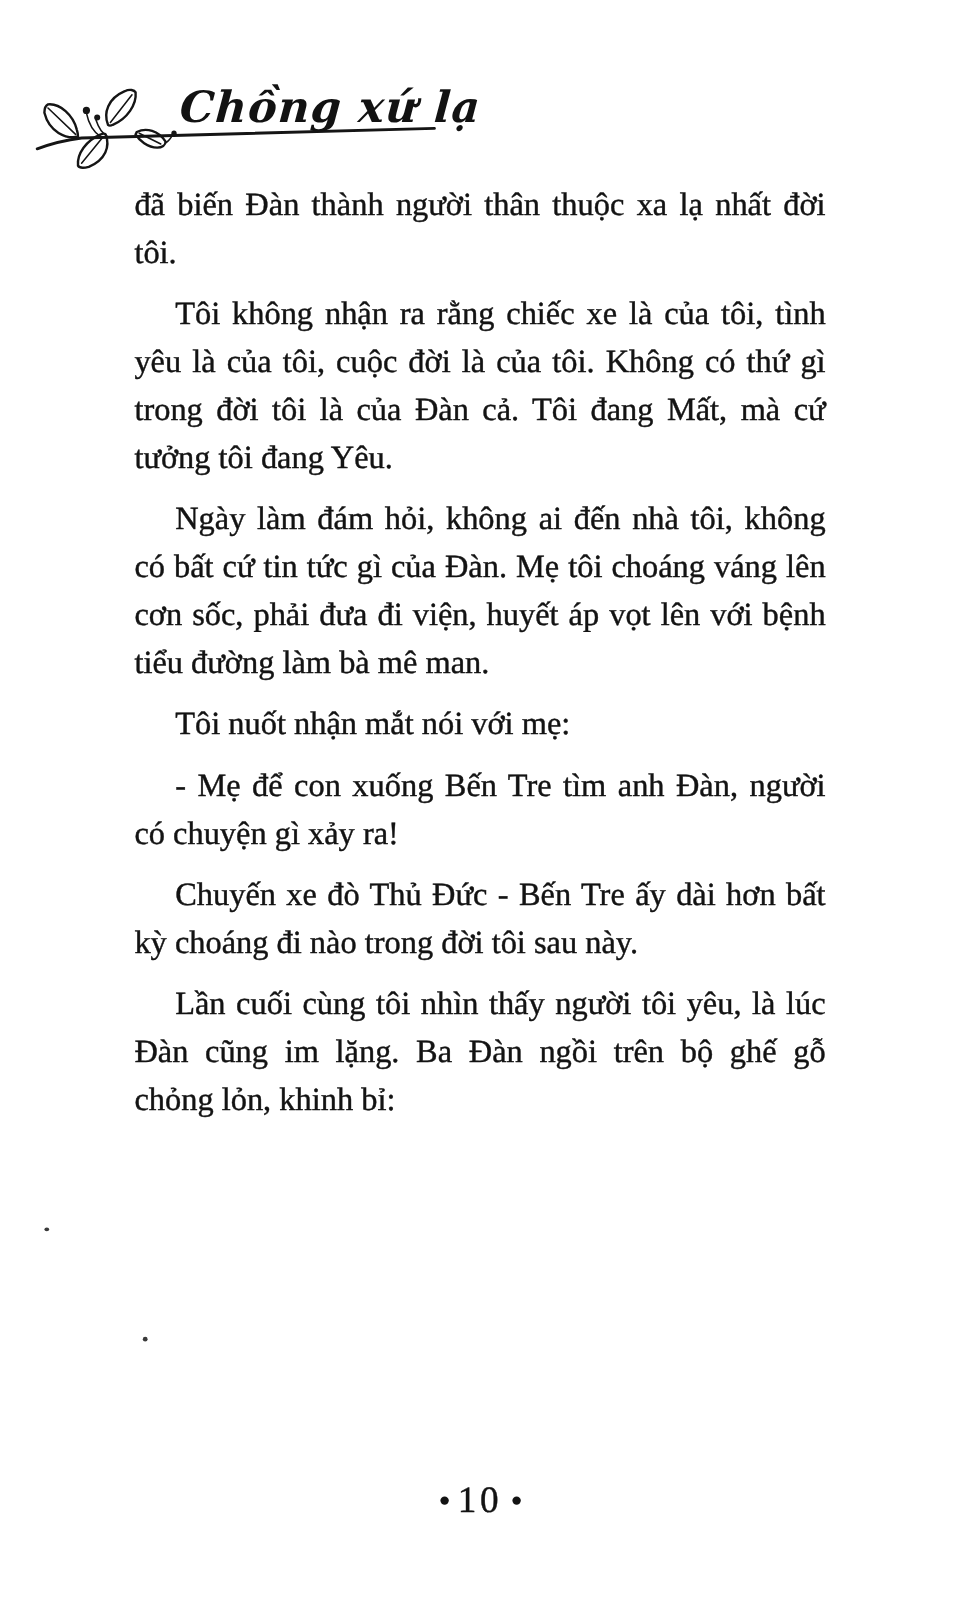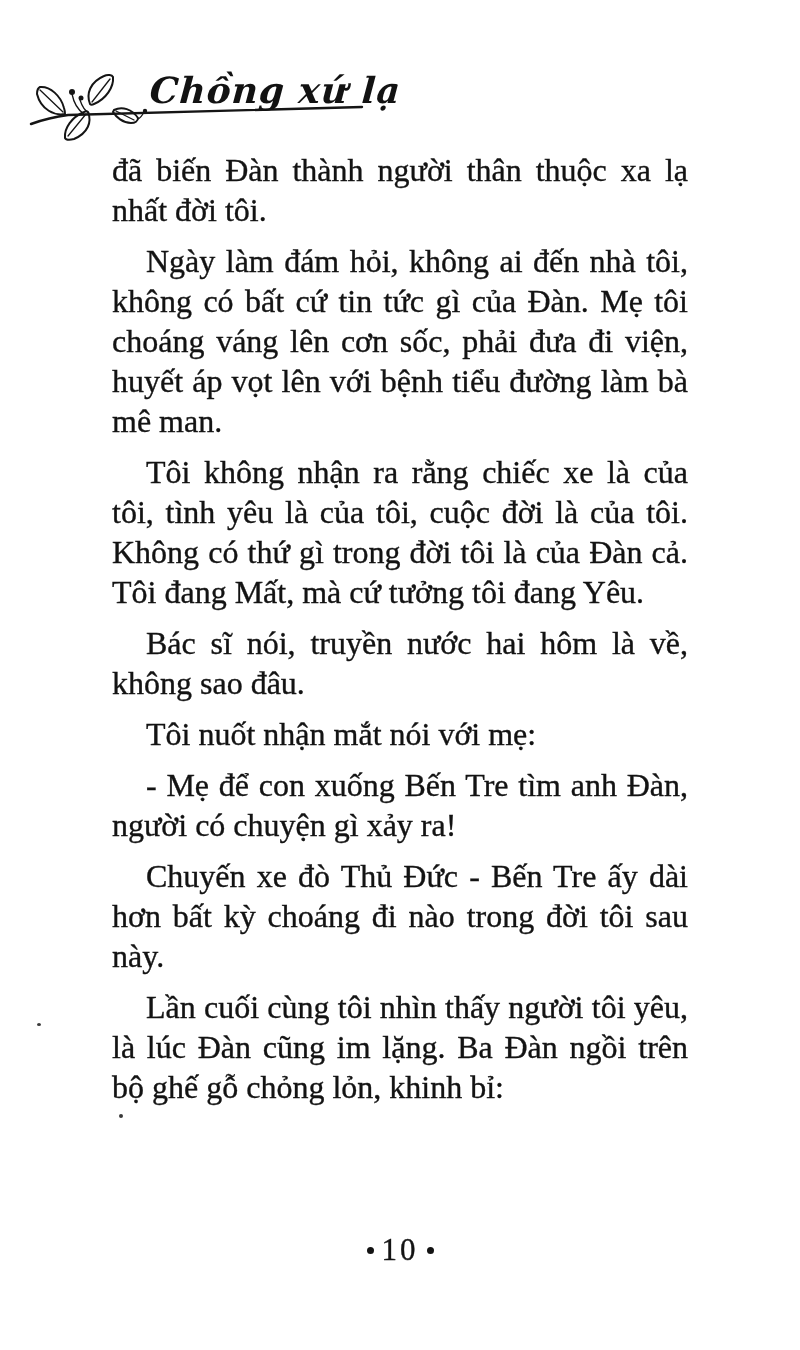--- a/index.html
+++ b/index.html
@@ -22,21 +22,21 @@
     font-style:italic;font-weight:bold;
     font-size:36px;line-height:40px;
     letter-spacing:1px;
     transform:skewX(-4deg);
     color:#121212;
     white-space:nowrap;
   }
   
   .body-text{
     position:absolute;left:112px;top:150px;width:576px;
-    font-size:32px;line-height:40px;
+    font-size:27px;line-height:40px;
     text-align:justify;
     color:#131313;
     -webkit-text-stroke:0.35px #131313;
   }
   .body-text p{
     margin:0 0 11px 0;
     text-indent:34px;
   }
   .body-text p:first-child{text-indent:0;}
   
@@ -86,23 +86,22 @@
       <circle cx="53" cy="28" r="2.5" fill="#151515" stroke="none"></circle>
       <path d="M116,42 C114,46 112,48 110,49" stroke-width="1.2"></path>
       <circle cx="117" cy="41" r="2.2" fill="#151515" stroke="none"></circle>
     </g>
   </svg>
 
   <div class="running-title">Chồng xứ lạ</div>
 
   <main class="body-text">
     <p>đã biến Đàn thành người thân thuộc xa lạ nhất đời tôi.</p>
+    <p>Tôi không nhận ra rằng chiếc xe là của tôi, tình yêu là của tôi, cuộc đời là của tôi. Không có thứ gì trong đời tôi là của Đàn cả. Tôi đang Mất, mà cứ tưởng tôi đang Yêu.</p>
     <p>Ngày làm đám hỏi, không ai đến nhà tôi, không có bất cứ tin tức gì của Đàn. Mẹ tôi choáng váng lên cơn sốc, phải đưa đi viện, huyết áp vọt lên với bệnh tiểu đường làm bà mê man.</p>
-    <p>Tôi không nhận ra rằng chiếc xe là của tôi, tình yêu là của tôi, cuộc đời là của tôi. Không có thứ gì trong đời tôi là của Đàn cả. Tôi đang Mất, mà cứ tưởng tôi đang Yêu.</p>
-    <p>Bác sĩ nói, truyền nước hai hôm là về, không sao đâu.</p>
     <p>Tôi nuốt nhận mắt nói với mẹ:</p>
     <p>- Mẹ để con xuống Bến Tre tìm anh Đàn, người có chuyện gì xảy ra!</p>
     <p>Chuyến xe đò Thủ Đức - Bến Tre ấy dài hơn bất kỳ choáng đi nào trong đời tôi sau này.</p>
     <p>Lần cuối cùng tôi nhìn thấy người tôi yêu, là lúc Đàn cũng im lặng. Ba Đàn ngồi trên bộ ghế gỗ chỏng lỏn, khinh bỉ:</p>
   </main>
 
   <span class="speck s1"></span>
   <span class="speck s2"></span>
 
   <footer class="footer">

